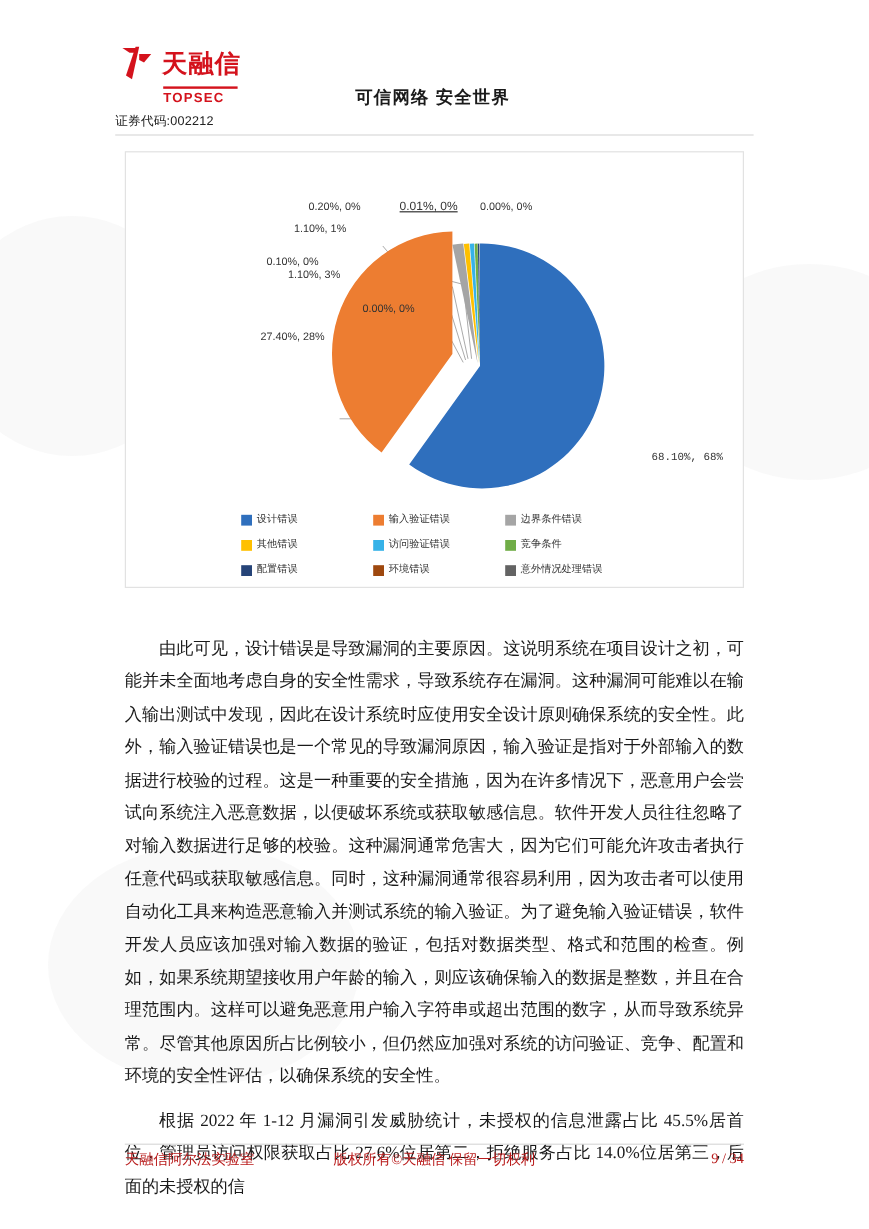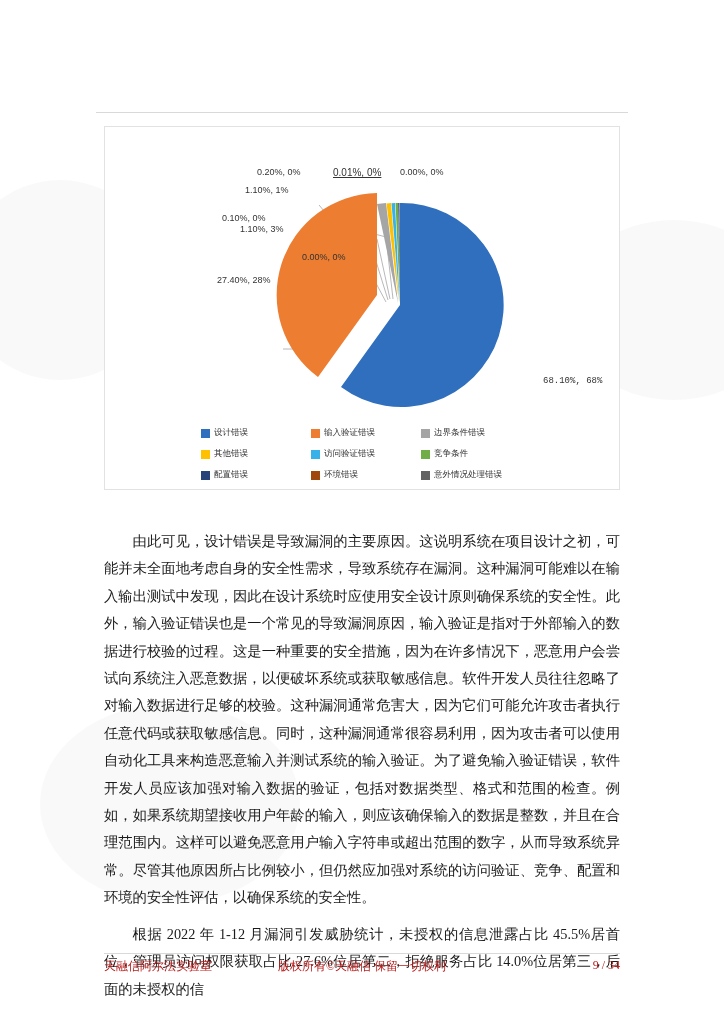--- a/index.html
+++ b/index.html
@@ -204,20 +204,38 @@
 </style>
 </head>
 <body>
 
 <div class="page">
 
   <div class="wm" style="left:-40px; top:180px; width:200px; height:200px;"></div>
   <div class="wm" style="right:-60px; top:220px; width:220px; height:180px;"></div>
   <div class="wm" style="left:40px; bottom:120px; width:260px; height:200px;"></div>
 
+  <div class="header">
+    <div class="logo-block">
+      <div class="logo-row">
+        <div class="logo-mark">
+          <svg width="34" height="34" viewBox="0 0 34 34">
+            <path d="M6 4 L17 4 L17 8 L12 8 Z" fill="#d4121c"></path>
+            <path d="M17 3 L20 3 L14 30 L9 27 Z" fill="#d4121c"></path>
+            <path d="M20 9 L30 9 L24 16 L20 14 Z" fill="#d4121c"></path>
+          </svg>
+        </div>
+        <div class="logo-cn">天融信</div>
+      </div>
+      <div class="logo-rule"></div>
+      <div class="logo-en">TOPSEC</div>
+      <div class="logo-code">证券代码:002212</div>
+    </div>
+    <div class="header-slogan">可信网络 安全世界</div>
+  </div>
   <div class="header-rule"></div>
 
   <div class="figure">
     <div class="chart-area">
       <svg width="516" height="296" viewBox="0 0 516 296">
 
         <g stroke="#a6a6a6" stroke-width="0.8" fill="none">
           <line x1="296" y1="175" x2="296" y2="108"></line>
           <line x1="296" y1="108" x2="310" y2="108"></line>
           <line x1="288" y1="172" x2="281" y2="110"></line>

